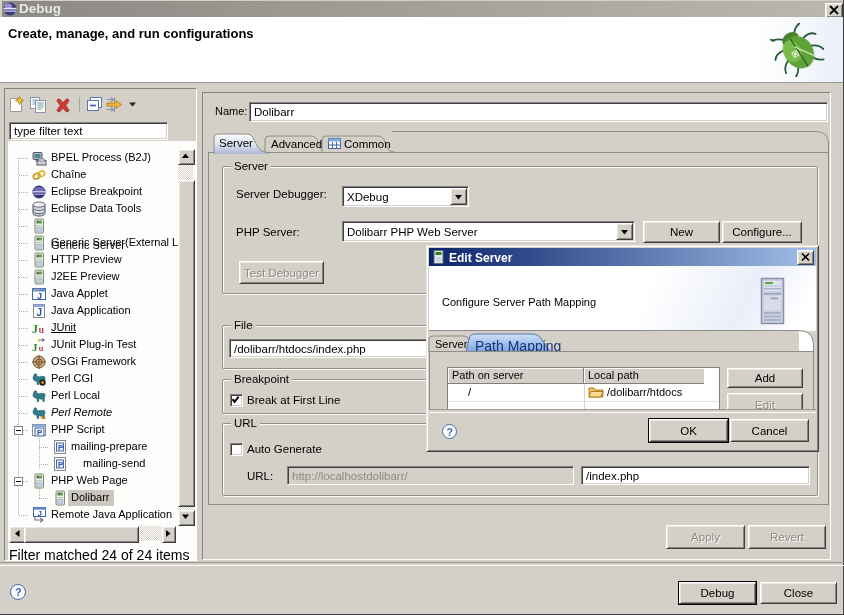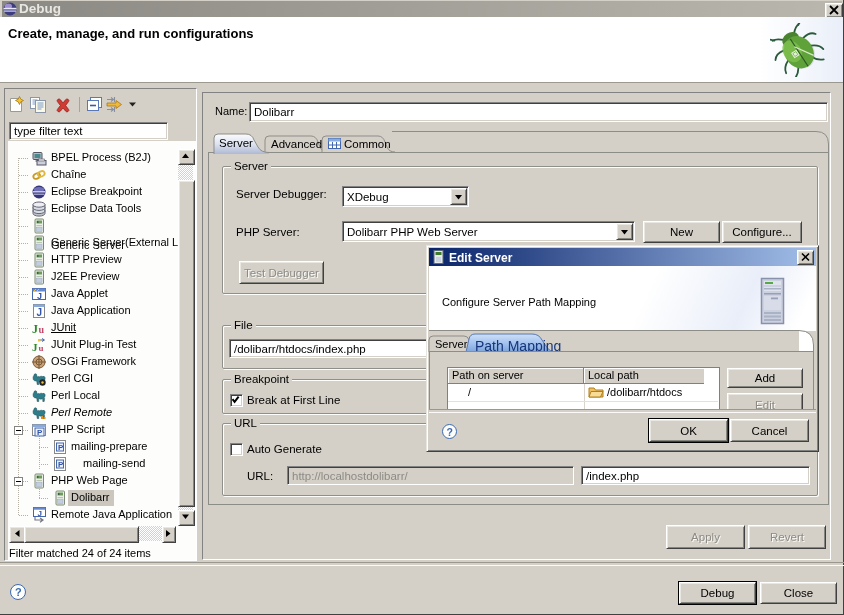--- a/index.html
+++ b/index.html
@@ -364,21 +364,21 @@
         <path d="M4 5.5 L8.5 2 L8.5 9 Z" fill="#000"></path>
       </svg>
     </div>
   <div class="btn" style="left:15px;top:0;width:113px;height:15px;"></div>
   <div class="btn" style="left:153px;top:0;width:12px;height:15px;">
       <svg width="11" height="13" style="position:absolute;left:0;top:1px;">
         <path d="M7.5 5.5 L3 2 L3 9 Z" fill="#000"></path>
       </svg>
     </div>
 </div>
-<div class="lbl" style="left:9px;top:547px;font-size:11px;">Filter matched 24 of 24 items</div>
+<div class="lbl" style="left:9px;top:547px;font-size:14px;">Filter matched 24 of 24 items</div>
 
 <div class="abs" style="left:202px;top:92px;width:629px;height:468px;border-top:1px solid #828282;border-left:1px solid #828282;border-right:1px solid #fff;border-bottom:1px solid #fff;box-sizing:border-box;"></div>
 <div class="lbl" style="left:215px;top:105px;font-size:11px;">Name:</div>
 <div class="field" style="left:249px;top:102px;width:577px;height:18px;">
     <span class="t">Dolibarr</span>
   </div>
 
 <svg width="440" height="23" style="position:absolute;left:391px;top:131px;">
  <path d="M1 0.5 L425 0.5 Q437.5 0.5 437.5 13 L437.5 22" stroke="#8d8d87" fill="none"></path>
 </svg>

